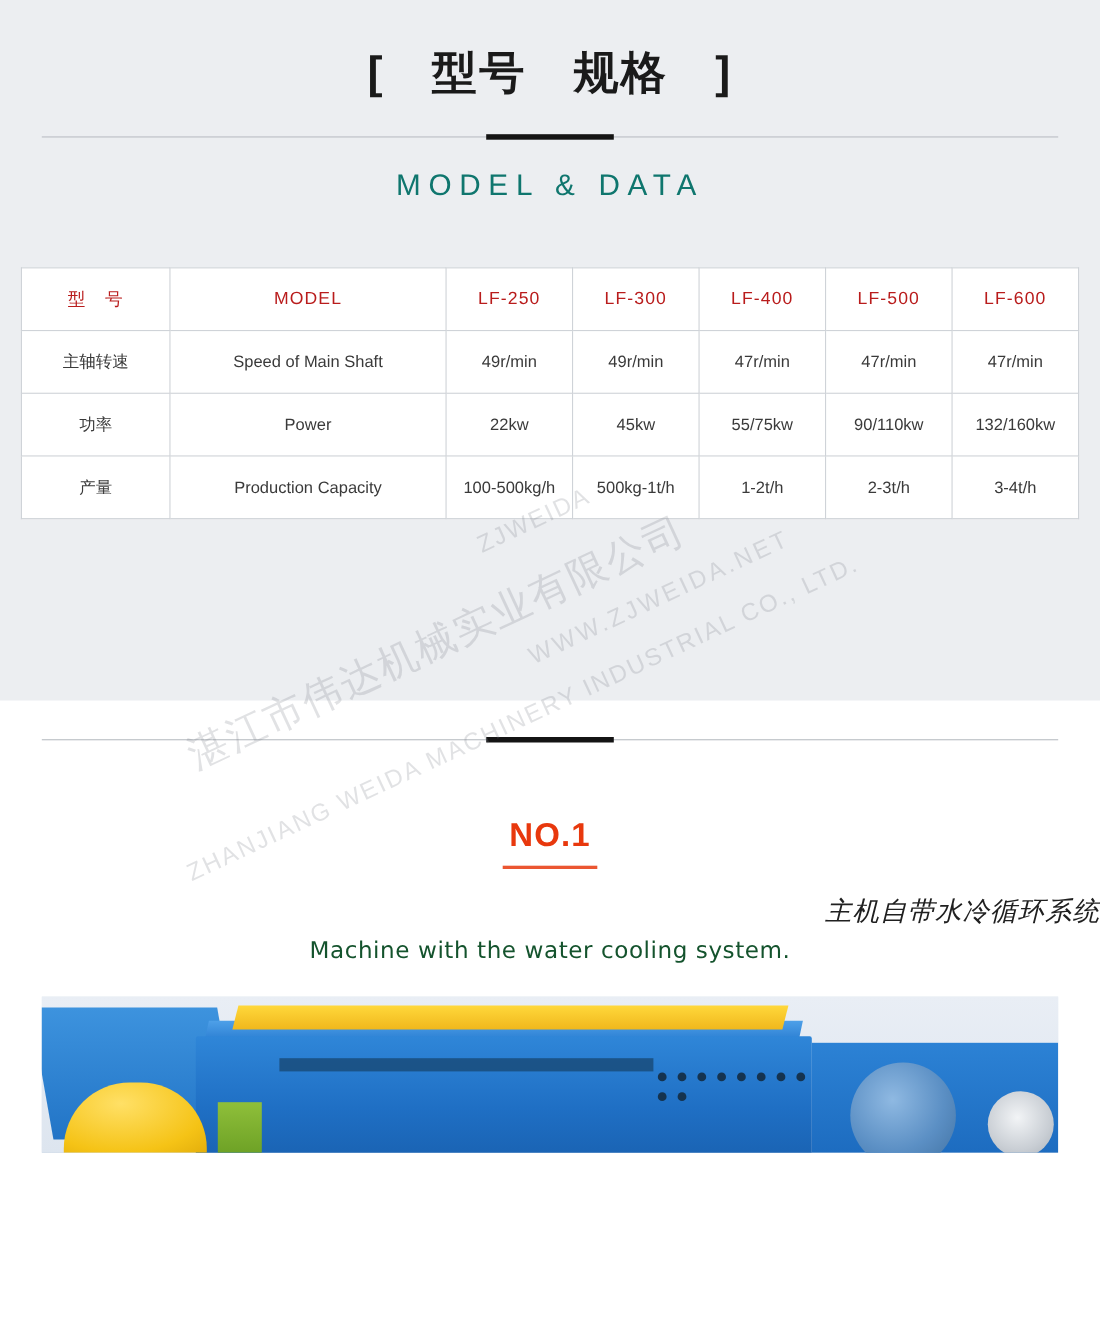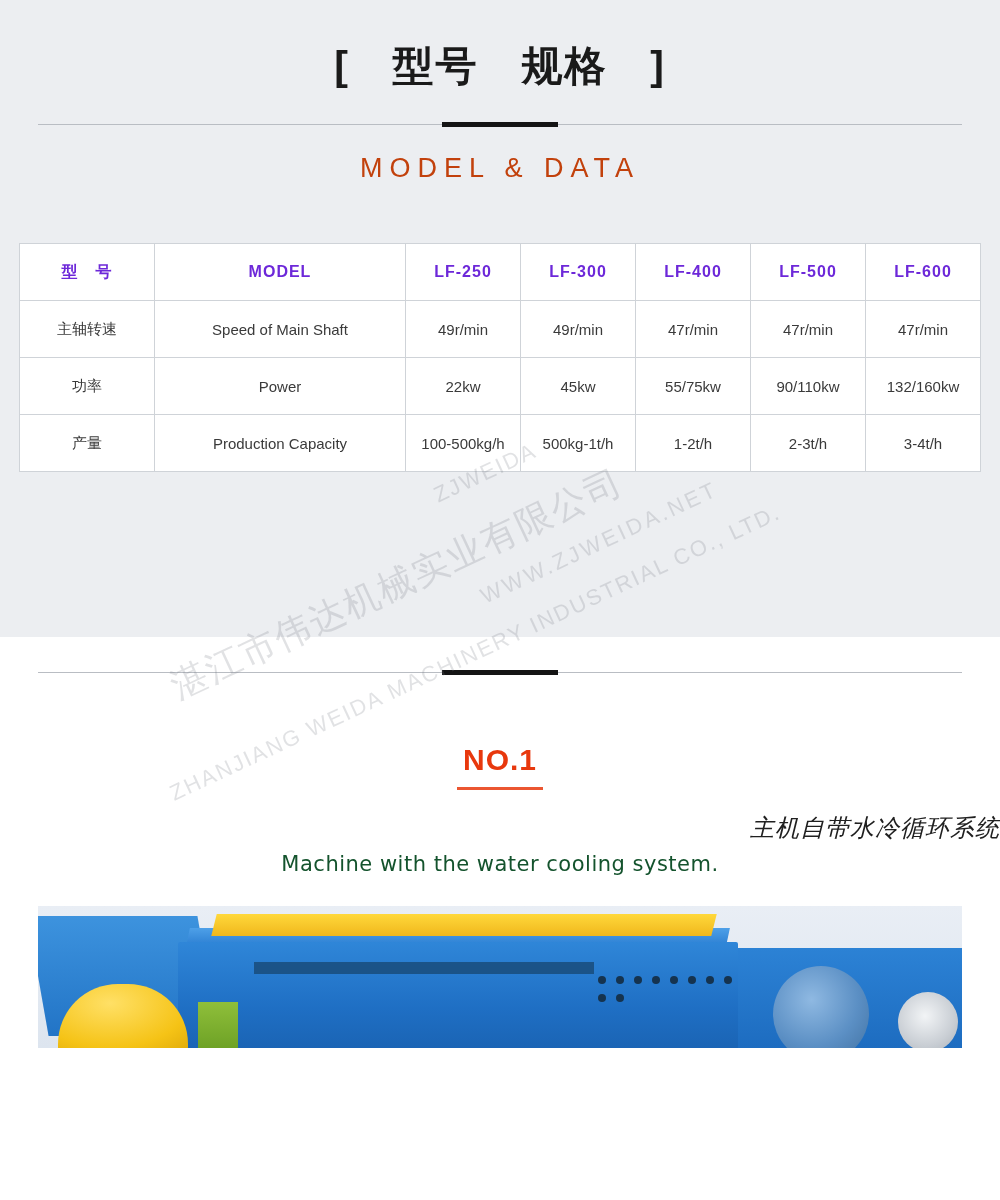--- a/index.html
+++ b/index.html
@@ -61,21 +61,21 @@
     top: -2px;
     width: 116px;
     height: 5px;
     background: #141414;
   }
 
   .title-en {
     margin-top: 28px;
     font-size: 27px;
     letter-spacing: 7px;
-    color: #c2410c;
+    color: #0f766e;
     font-weight: normal;
     text-align: center;
   }
 
   
   table.spec-table {
     border-collapse: collapse;
     margin: 59px auto 0 auto;
     width: 924px;
     background: #ffffff;
@@ -83,22 +83,22 @@
   }
   table.spec-table td {
     border: 1px solid #cfd3d8;
     text-align: center;
     color: #3a3a3a;
     height: 56px;
     font-size: 15px;
     padding: 0 2px;
   }
   table.spec-table tr.head td {
-    font-weight: bold;
-    color: #6d28d9;
+    font-weight: normal;
+    color: #b91c1c;
     font-size: 16px;
     letter-spacing: 1px;
   }
   td.col-cn { width: 130px; }
   td.col-en { width: 246px; color:#4d4d4d; }
   td.col-m  { width: 110px; }
 
   tr.head td.col-cn { letter-spacing: 6px; }
   tr.head td.col-en { font-size: 16px; }
 

